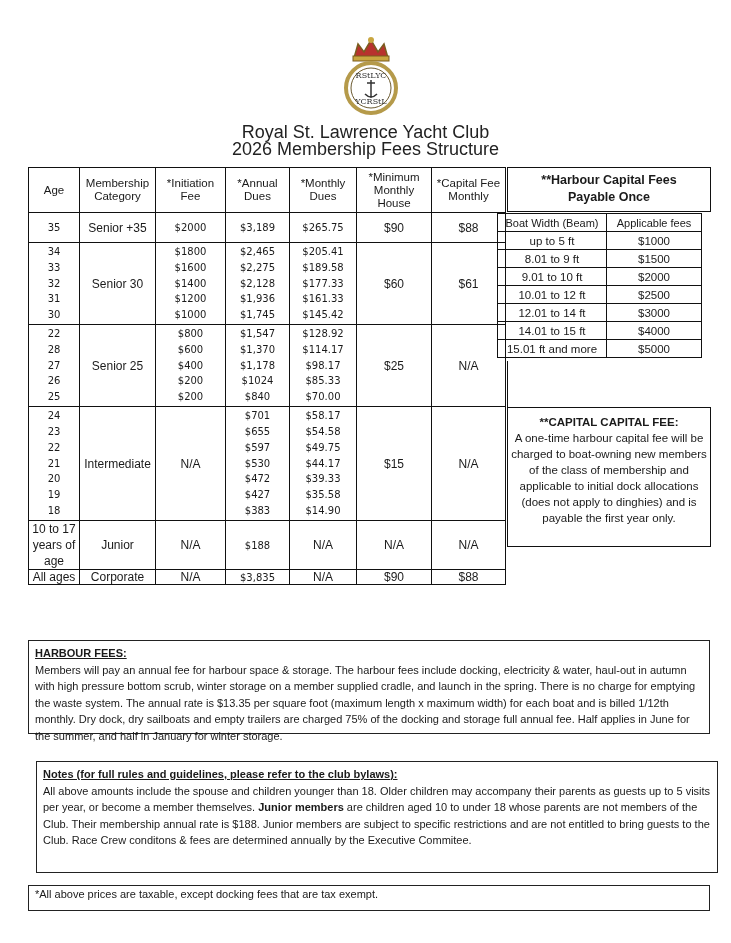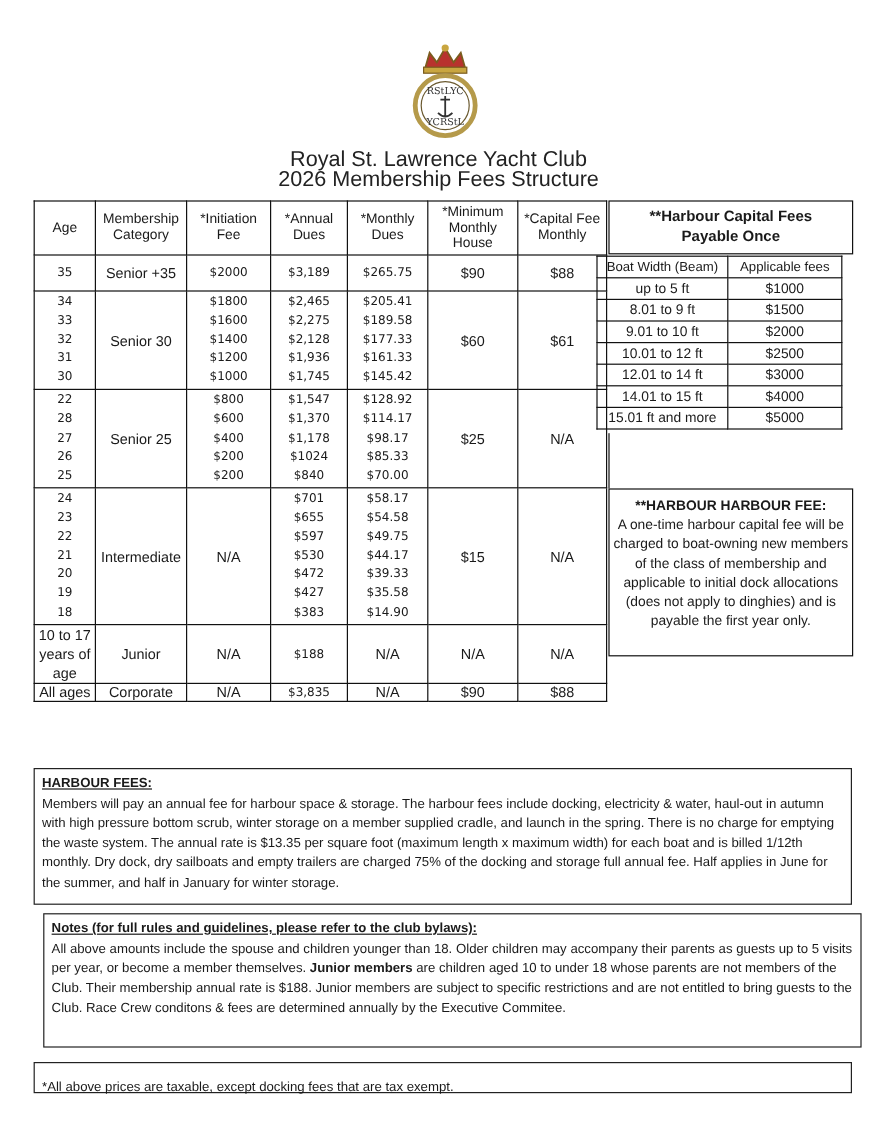--- a/index.html
+++ b/index.html
@@ -23,23 +23,23 @@
   table.hc td.c1 { width:108px; }
   table.hc td.c2 { width:94px;text-align:center; }
   table.hc tr.hdr td { font-size:11px; }
   .hc-blank { left:507px; top:361px; width:0; height:46px; border-left:1.5px solid #111; }
 
   .hc-note { left:507px; top:407px; width:204px; height:140px; border:1.5px solid #111; box-sizing:border-box; text-align:center; font-size:11.5px; line-height:16px; padding-top:6px; }
   .hc-note .h { font-weight:bold; }
 
   .box { border:1.5px solid #222; box-sizing:border-box; font-size:11px; line-height:16.6px; padding:4px 6px; }
   .box .h { font-weight:bold; text-decoration:underline; }
-  .box1 { left:28px; top:640px; width:682px; height:114px; }
+  .box1 { left:28px; top:640px; width:682px; height:94px; }
   .box2 { left:36px; top:761px; width:682px; height:112px; }
-  .box3 { left:28px; top:885px; width:682px; height:26px; padding-top:12px; }
+  .box3 { left:28px; top:885px; width:682px; height:26px; padding-top:0; }
 </style>
 </head>
 <body>
 
 <div class="abs logo">
   <svg width="62" height="84" viewBox="0 0 62 84">
     <path d="M14 22 L18 8 L24 16 L31 4 L38 16 L44 8 L48 22 Z" fill="#b8322e" stroke="#7a5c1e" stroke-width="1.5"></path>
     <rect x="13" y="20" width="36" height="5" fill="#c9a640" stroke="#7a5c1e"></rect>
     <circle cx="31" cy="4" r="3" fill="#c9a640"></circle>
     <circle cx="31" cy="52" r="25" fill="#fff" stroke="#b59a4a" stroke-width="4"></circle>
@@ -246,21 +246,21 @@
       </tr>
   <tr>
         <td class="c1">15.01 ft and more</td>
         <td class="c2">$5000</td>
       </tr>
 </tbody>
   </table>
 <div class="abs hc-blank"></div>
 
 <div class="abs hc-note">
-  <div class="h">**HARBOUR HARBOUR FEE:</div>
+  <div class="h">**CAPITAL CAPITAL FEE:</div>
   <div>A one-time harbour capital fee will be charged to boat-owning new members of the class of membership and applicable to initial dock allocations (does not apply to dinghies) and is payable the first year only.</div>
 </div>
 
 <div class="abs box box1">
   <div class="h">HARBOUR FEES:</div>
   <div>Members will pay an annual fee for harbour space &amp; storage. The harbour fees include docking, electricity &amp; water, haul-out in autumn with high pressure bottom scrub, winter storage on a member supplied cradle, and launch in the spring. There is no charge for emptying the waste system. The annual rate is $13.35 per square foot (maximum length x maximum width) for each boat and is billed 1/12th monthly. Dry dock, dry sailboats and empty trailers are charged 75% of the docking and storage full annual fee. Half applies in June for the summer, and half in January for winter storage.</div>
 </div>
 
 <div class="abs box box2">
   <div class="h">Notes (for full rules and guidelines, please refer to the club bylaws):</div>

